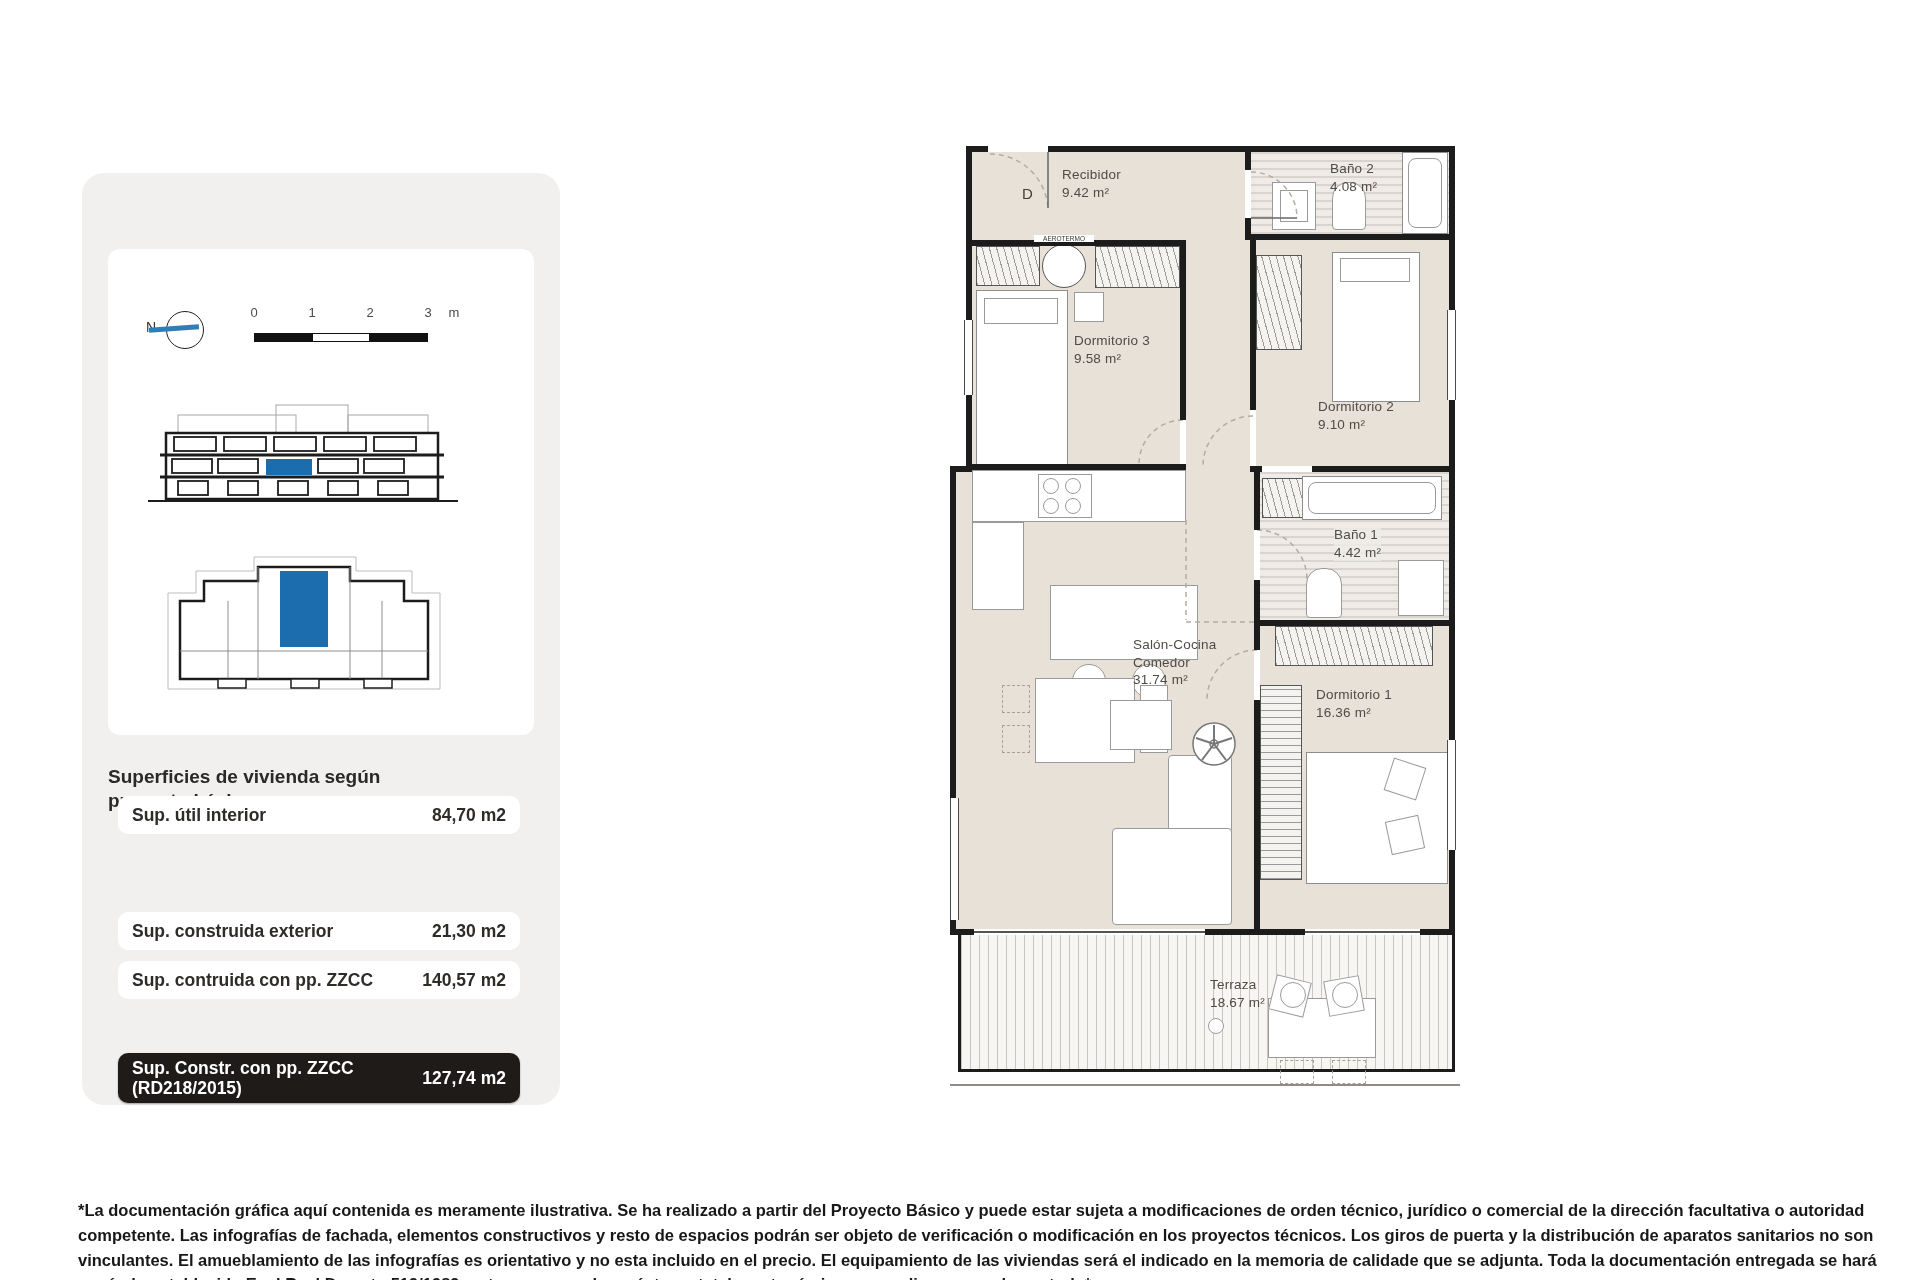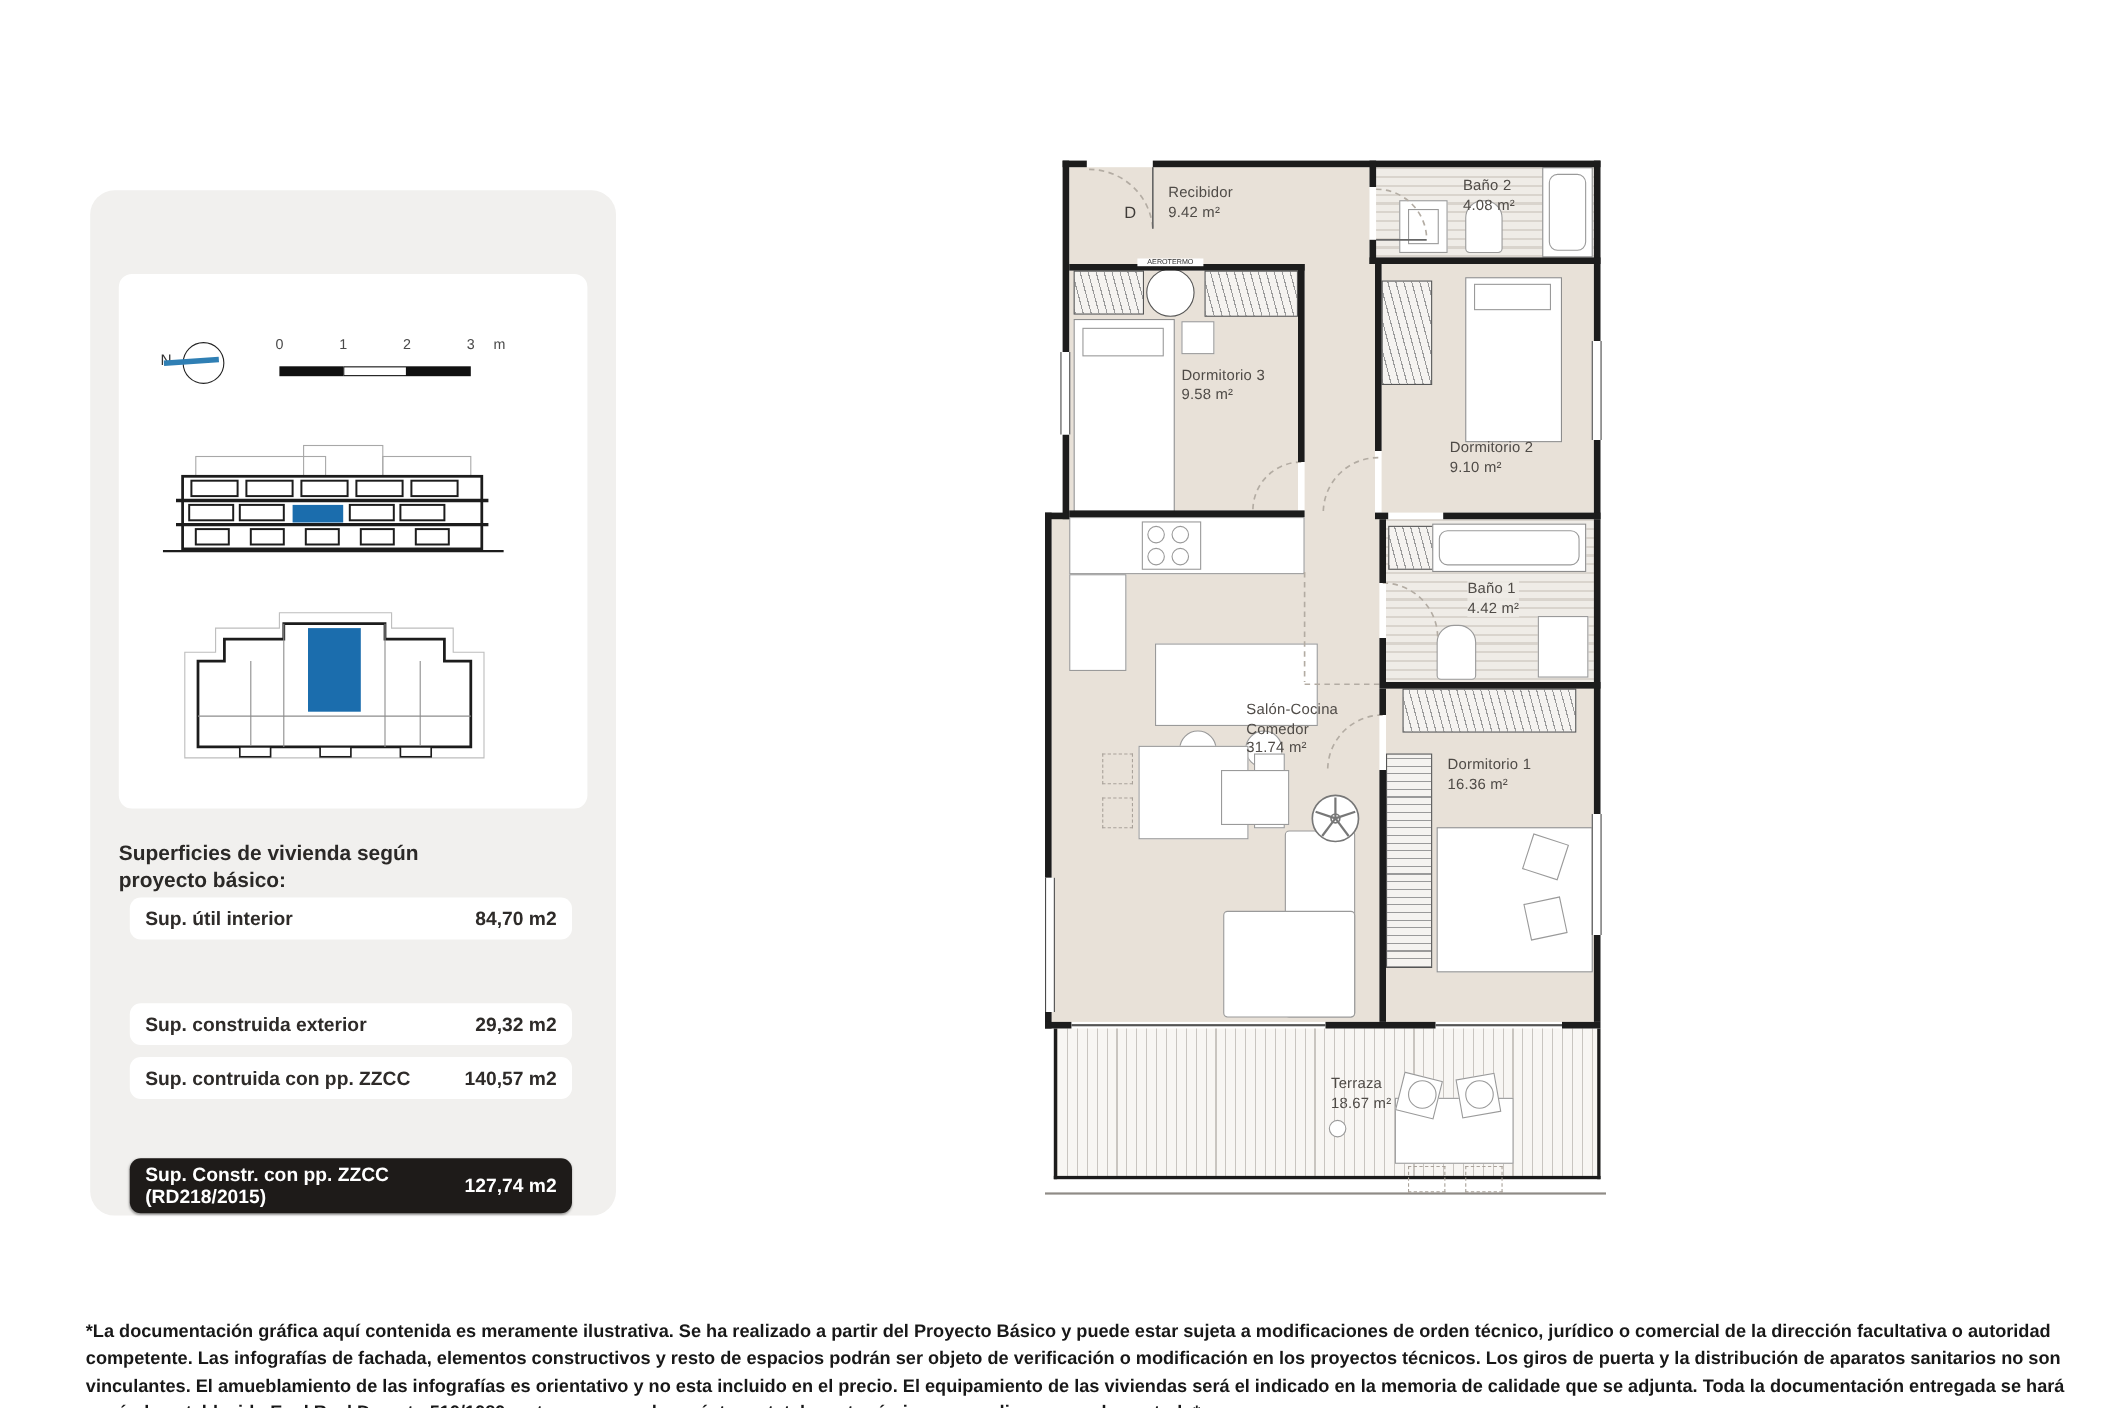--- a/index.html
+++ b/index.html
@@ -103,27 +103,27 @@
         <g stroke="#1c1c1c" fill="#fff" stroke-width="1.5">
           <rect x="58" y="138" width="28" height="9"></rect>
             <rect x="131" y="138" width="28" height="9"></rect>
             <rect x="204" y="138" width="28" height="9"></rect>
         </g>
       </svg>
     </div>
 
     <div id="surf-heading">Superficies de vivienda según proyecto básico:</div>
 
-    <div class="pill" style="top:643px;height:38px;gap:48px;">
+    <div class="pill" style="top:623px;height:38px;gap:48px;">
       <span class="lbl">Sup. útil interior</span>
       <span class="val">84,70 m2</span>
     </div>
     <div class="pill" style="top:739px;height:38px;">
       <span class="lbl">Sup. construida exterior</span>
-      <span class="val">29,32 m2</span>
+      <span class="val">21,30 m2</span>
     </div>
     <div class="pill" style="top:788px;height:38px;">
       <span class="lbl">Sup. contruida con pp. ZZCC</span>
       <span class="val">140,57 m2</span>
     </div>
     <div class="pill dark" style="top:880px;height:50px;">
       <span class="lbl" style="width:235px;">Sup. Constr. con pp. ZZCC (RD218/2015)</span>
       <span class="val">127,74 m2</span>
     </div>
   </div>

